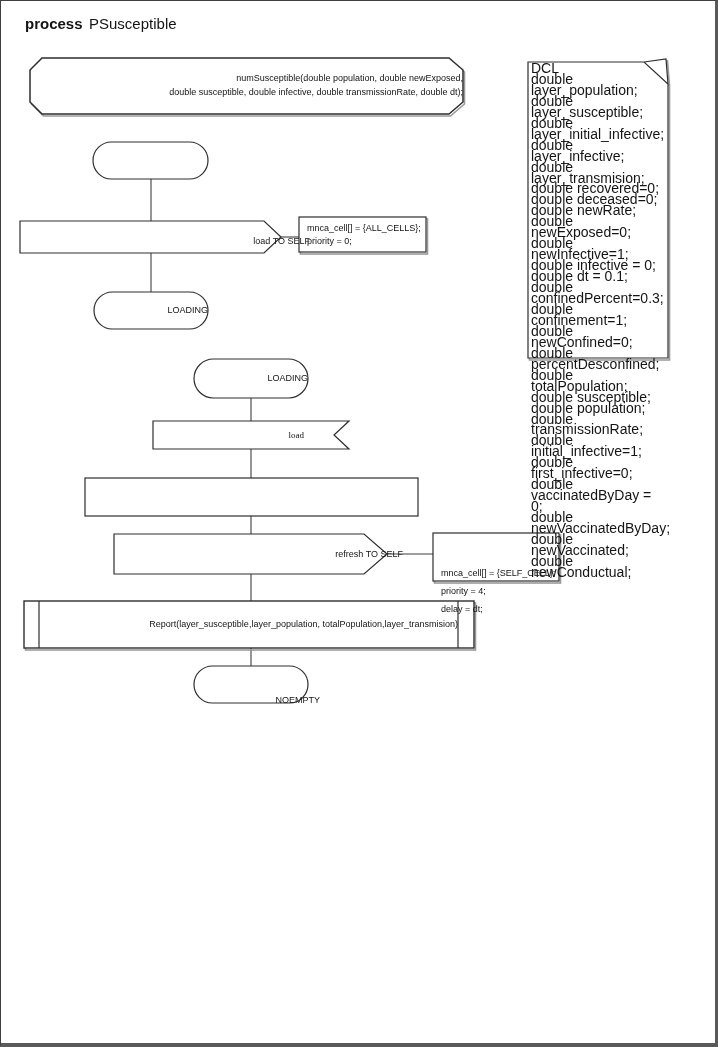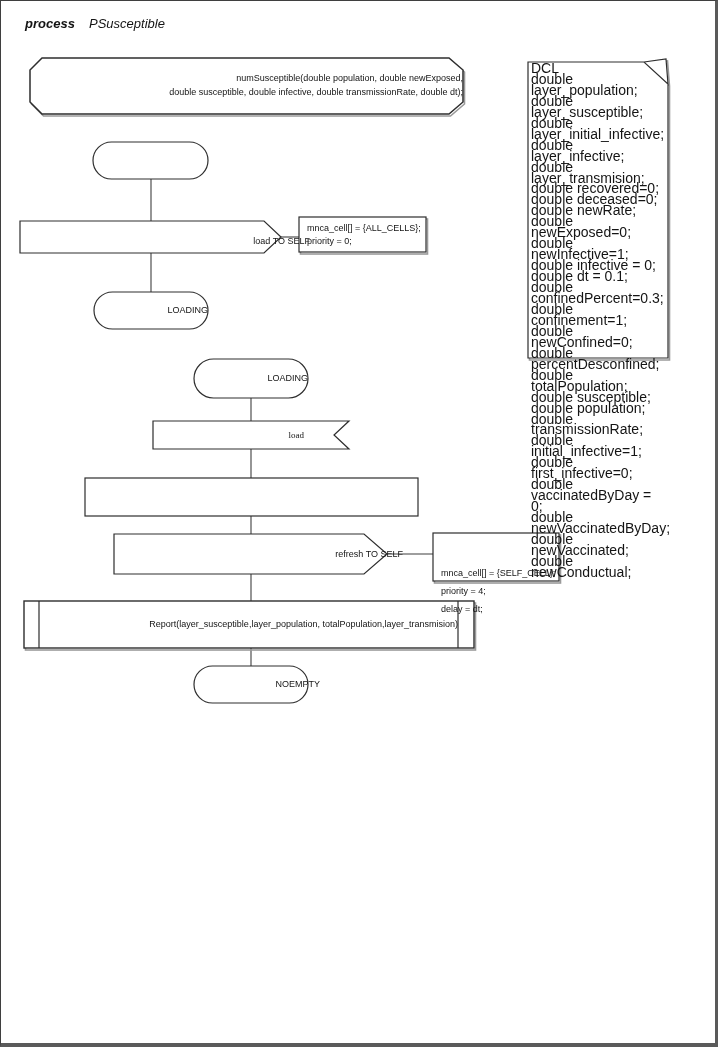--- a/index.html
+++ b/index.html
@@ -16,21 +16,21 @@
     overflow:hidden;
   }
   .lbl{
     position:absolute;
     font-size:9px;
     line-height:13px;
     white-space:pre-line;
     color:#141414;
   }
   .center{text-align:right;}
-  .hdr{font-size:13px;line-height:12px;font-style:italic;}
+  .hdr{font-size:15px;line-height:12px;}
   .bold{font-weight:bold;}
   svg{position:absolute;left:0;top:0;}
   .ln{stroke:#2e2e2e;stroke-width:1.2;fill:#ffffff;}
   .ln-nofill{stroke:#2e2e2e;stroke-width:1.2;fill:none;}
   .sh{stroke:#9a9a9a;stroke-width:1.6;fill:none;}
   .conn{stroke:#3f3f3f;stroke-width:1.1;fill:none;}
 </style>
 </head>
 <body>
 
@@ -143,21 +143,21 @@
 
 
   <div class="lbl center" style="left:113px;top:547px;width:250px;padding-left:39px;">refresh TO SELF</div>
 
   <div class="lbl" style="left:440px;top:563px;width:115px;line-height:18px;">mnca_cell[] = {SELF_CELL};
 priority = 4;
 delay = dt;</div>
 
   <div class="lbl center" style="left:38px;top:617px;width:419px;">Report(layer_susceptible,layer_population, totalPopulation,layer_transmision)</div>
 
-  <div class="lbl center" style="left:193px;top:677px;width:126px;">NOEMPTY</div>
+  <div class="lbl center" style="left:193px;top:693px;width:126px;">NOEMPTY</div>
 
   <div class="lbl" style="left:530px;top:62px;width:134px;font-size:14px;line-height:10.95px;">DCL
 double layer_population;
 double layer_susceptible;
 double layer_initial_infective;
 double layer_infective;
 double layer_transmision;
 double recovered=0;
 double deceased=0;
 double newRate;

